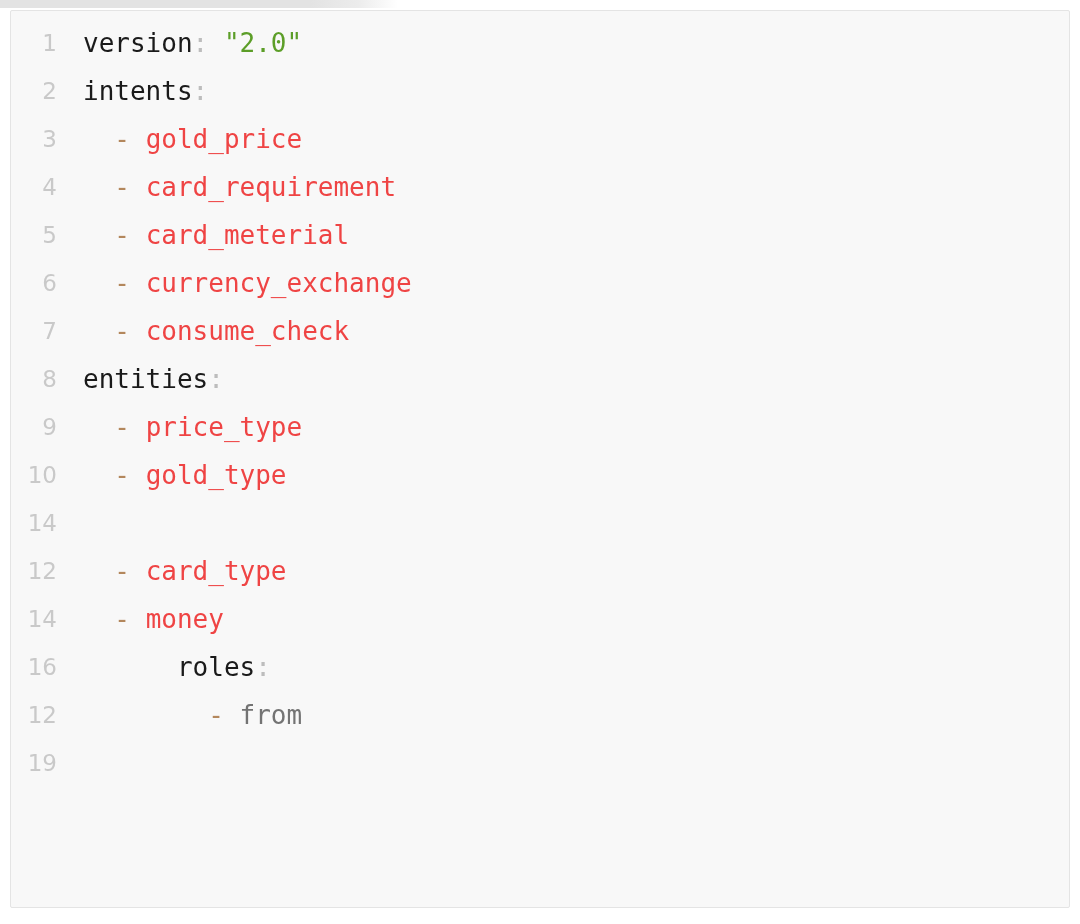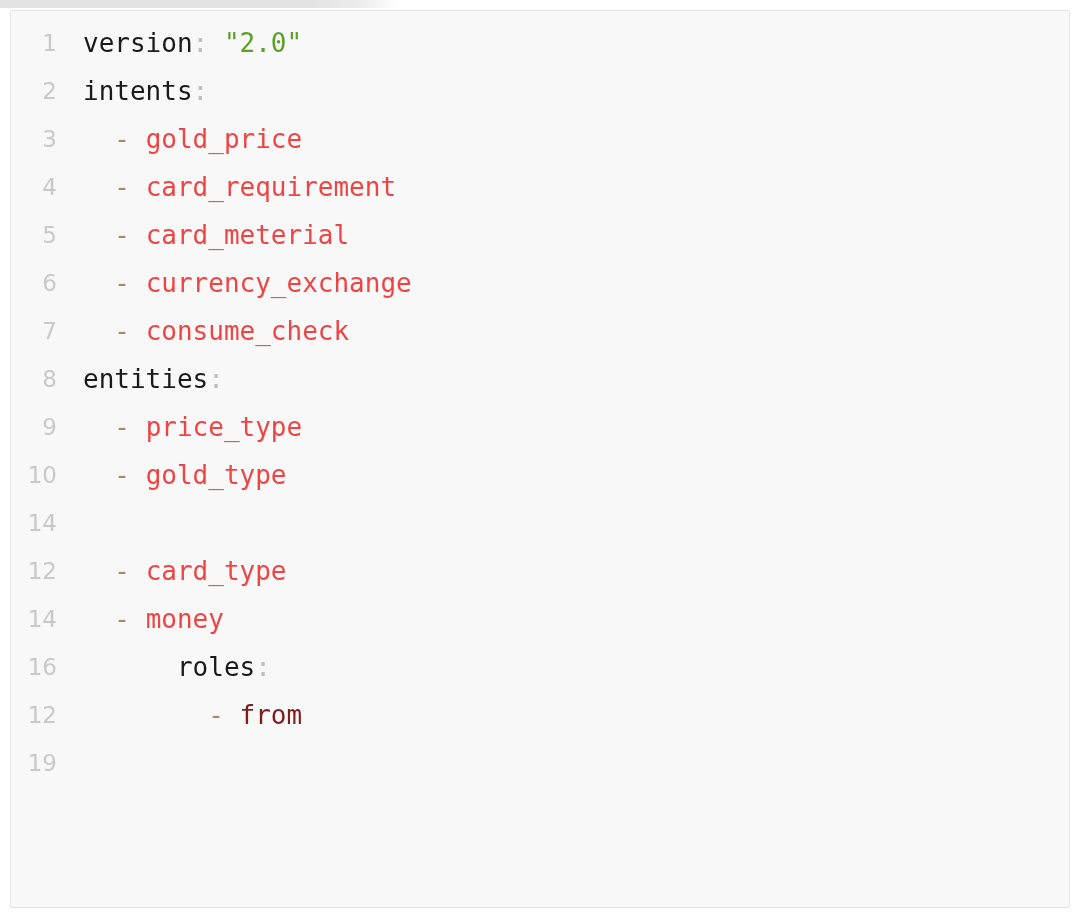--- a/index.html
+++ b/index.html
@@ -81,21 +81,21 @@
     line-height: 48px;
     color: #1a1a1a;
   }
 
   
   .tok-key      { color: #1a1a1a; }
   .tok-colon    { color: #bdbdbd; }
   .tok-dash     { color: #b3875c; }
   .tok-plain    { color: #ef4444; }
   .tok-string   { color: #5c9e28; }
-  .tok-keyword  { color: #7f1d1d; margin-top: 8px; }
+  .tok-keyword  { color: #737373; margin-top: 8px; }
   .tok-space    { color: transparent; }
 </style>
 </head>
 <body>
 
 <div id="top-bar-fragment"></div>
 
 <div id="code-panel">
   <div id="code-lines">
       <div class="code-line"><span class="line-number">1</span><span class="line-content"><span class="tok-key">version</span><span class="tok-colon">:</span><span class="tok-space"> </span><span class="tok-string">"2.0"</span></span></div>

